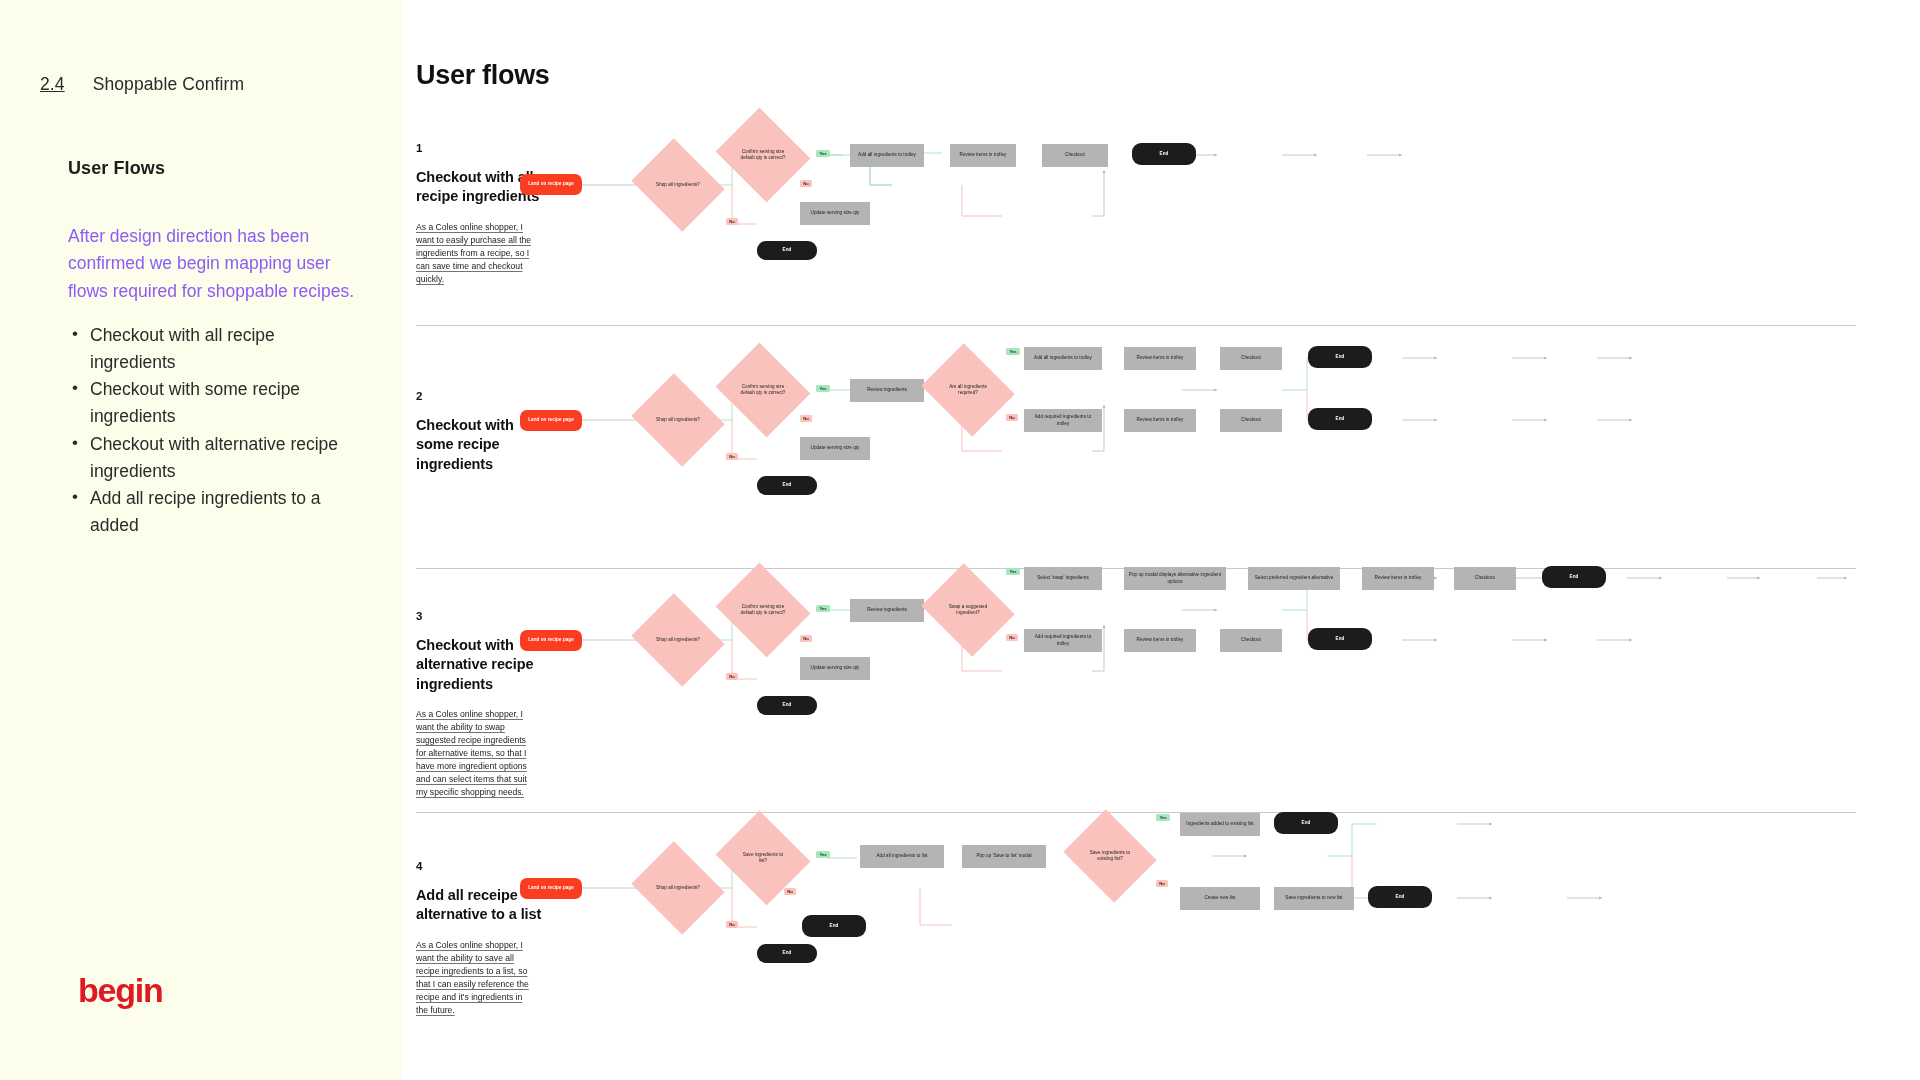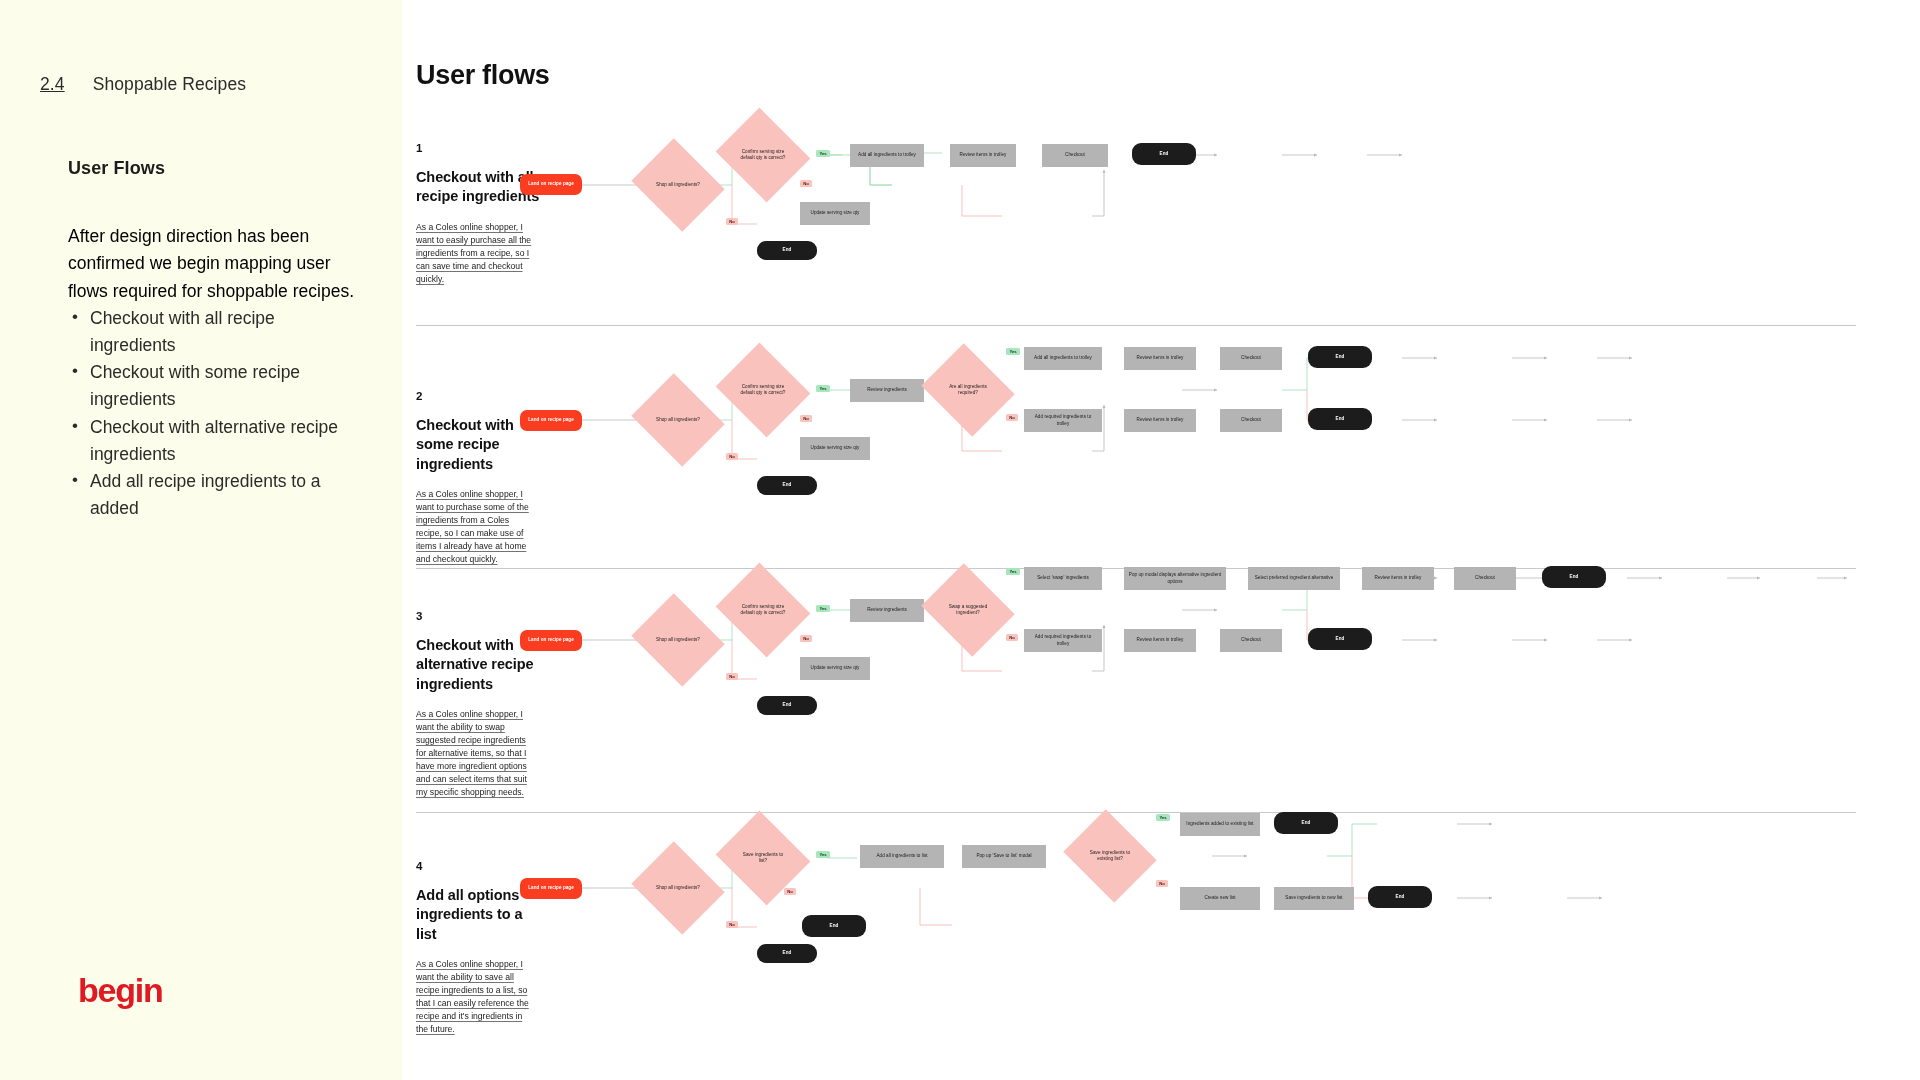--- a/index.html
+++ b/index.html
@@ -37,21 +37,22 @@
   .left-h2 {
     font-size: 18px;
     font-weight: 700;
     letter-spacing: .1px;
     color: #1d1d1b;
     margin-bottom: 44px;
   }
   .left-para {
     font-size: 17.5px;
     line-height: 1.56;
-    color: #000000;
+    color: #8b5cf6;
+    margin-bottom: 17px;
     max-width: 290px;
   }
   .left-list { list-style: none; }
   .left-list li {
     position: relative;
     font-size: 17.5px;
     line-height: 1.53;
     color: #2b2b29;
     padding-left: 22px;
     margin-bottom: 1px;
@@ -188,21 +189,21 @@
   .badge-no  { background: #fac3bd; color: #4a1b16; }
 </style>
 </head>
 <body>
 
 <div class="page">
 
   <aside class="left-panel">
     <div class="section-head">
       <span class="section-num">2.4</span>
-      <span class="section-title">Shoppable Recipes</span>
+      <span class="section-title">Shoppable Confirm</span>
     </div>
 
     <div class="left-body">
       <h2 class="left-h2">User Flows</h2>
       <p class="left-para">After design direction has been confirmed we begin mapping user flows required for shoppable recipes.</p>
       <ul class="left-list">
         <li>Checkout with all recipe ingredients</li>
         <li>Checkout with some recipe ingredients</li>
         <li>Checkout with alternative recipe ingredients</li>
         <li>Add all recipe ingredients to a added</li>
@@ -221,32 +222,31 @@
 
     <section class="flow-section" style="top:142px">
       <div class="flow-index">1</div>
       <div class="flow-heading">Checkout with all recipe ingredients</div>
       <div class="flow-story">As a Coles online shopper, I want to easily purchase all the ingredients from a recipe, so I can save time and checkout quickly.</div>
     </section>
 
     <section class="flow-section" style="top:390px">
       <div class="flow-index">2</div>
       <div class="flow-heading">Checkout with some recipe ingredients</div>
-      <div class="flow-story">As a Coles online shopper, I want to purchase some of the ingredients from a Coles recipe, so I can make use of items I already have at home and checkout quickly.</div>
     </section>
 
     <section class="flow-section" style="top:610px">
       <div class="flow-index">3</div>
       <div class="flow-heading">Checkout with alternative recipe ingredients</div>
       <div class="flow-story">As a Coles online shopper, I want the ability to swap suggested recipe ingredients for alternative items, so that I have more ingredient options and can select items that suit my specific shopping needs.</div>
     </section>
 
     <section class="flow-section" style="top:860px">
       <div class="flow-index">4</div>
-      <div class="flow-heading">Add all options ingredients to a list</div>
+      <div class="flow-heading">Add all receipe alternative to a list</div>
       <div class="flow-story">As a Coles online shopper, I want the ability to save all recipe ingredients to a list, so that I can easily reference the recipe and it's ingredients in the future.</div>
     </section>
 
     <div class="canvas">
       <svg width="1560" height="1080">
         <defs>
           <marker id="ah" markerWidth="5" markerHeight="5" refX="4" refY="2" orient="auto">
             <path d="M0,0 L4,2 L0,4 z" fill="#b9b9b9"></path>
           </marker>
         </defs>

